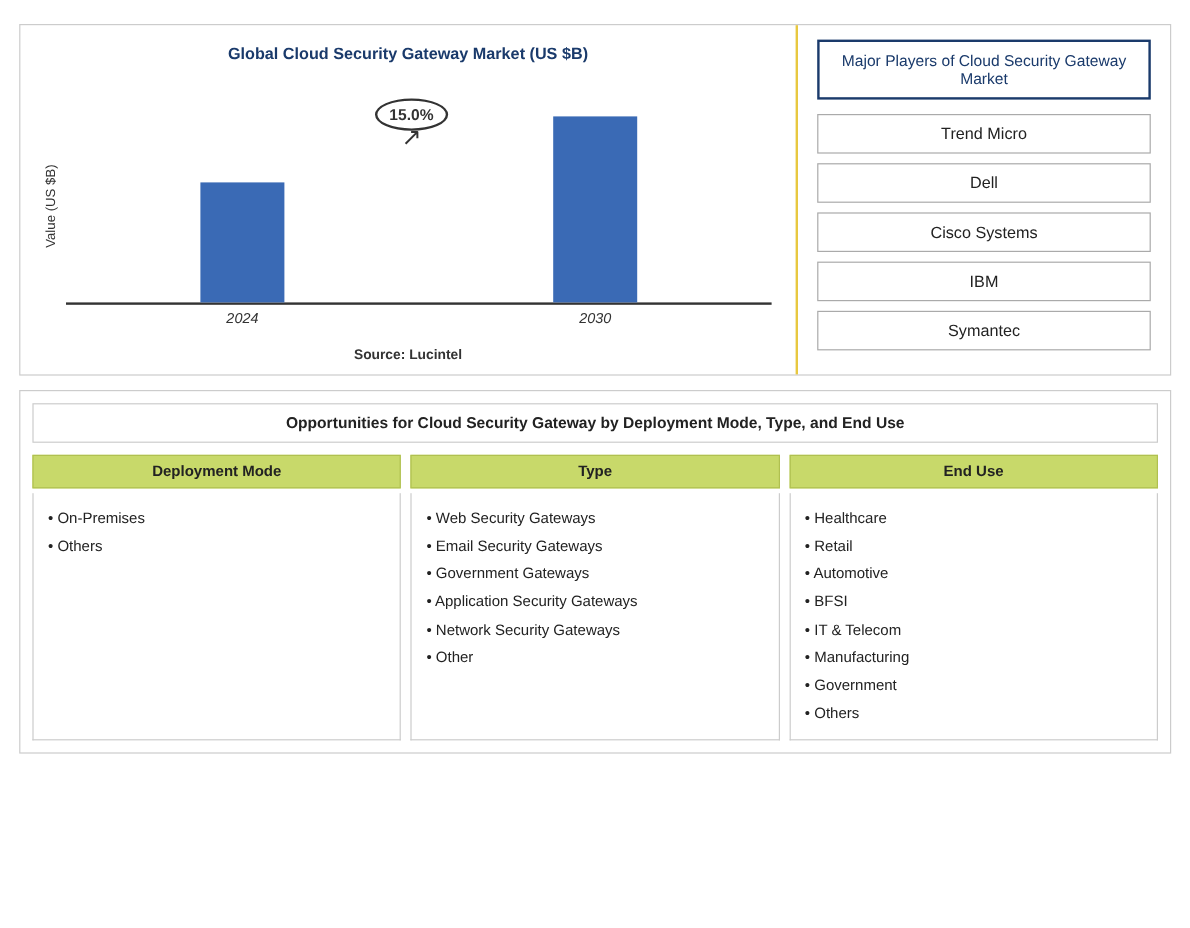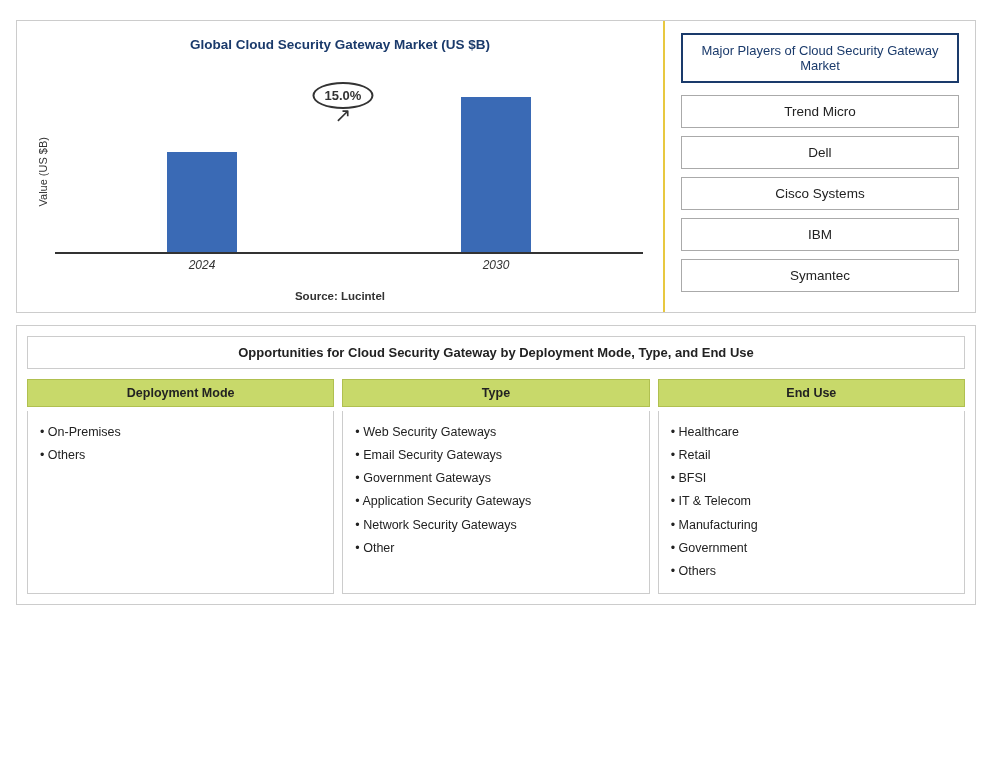--- a/index.html
+++ b/index.html
@@ -322,20 +322,21 @@
           <span class="item">Network Security Gateways</span>
           <span class="item">Other</span>
         </div>
       </div>
 
       <div class="column">
         <div class="column-header">End Use</div>
         <div class="column-body">
           <span class="item">Healthcare</span>
           <span class="item">Retail</span>
+          <span class="item">Automotive</span>
           <span class="item">BFSI</span>
           <span class="item">IT &amp; Telecom</span>
           <span class="item">Manufacturing</span>
           <span class="item">Government</span>
           <span class="item">Others</span>
         </div>
       </div>
 
     </div>
   </div>

